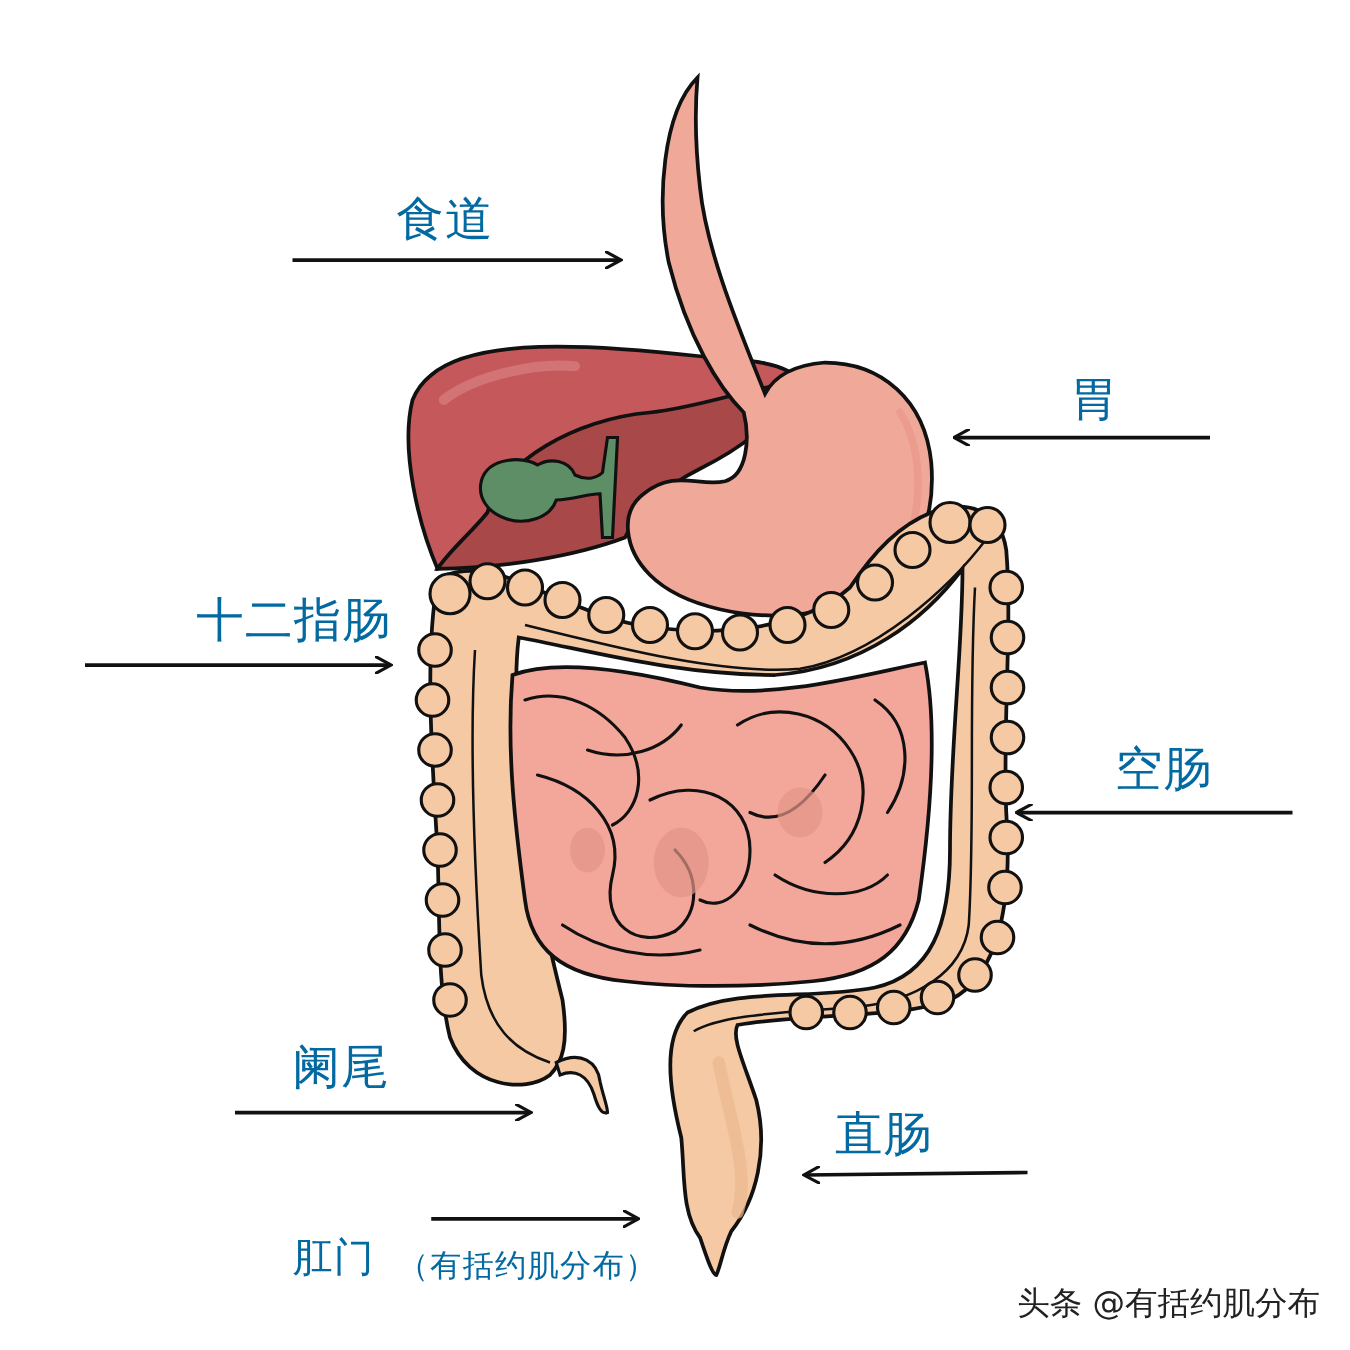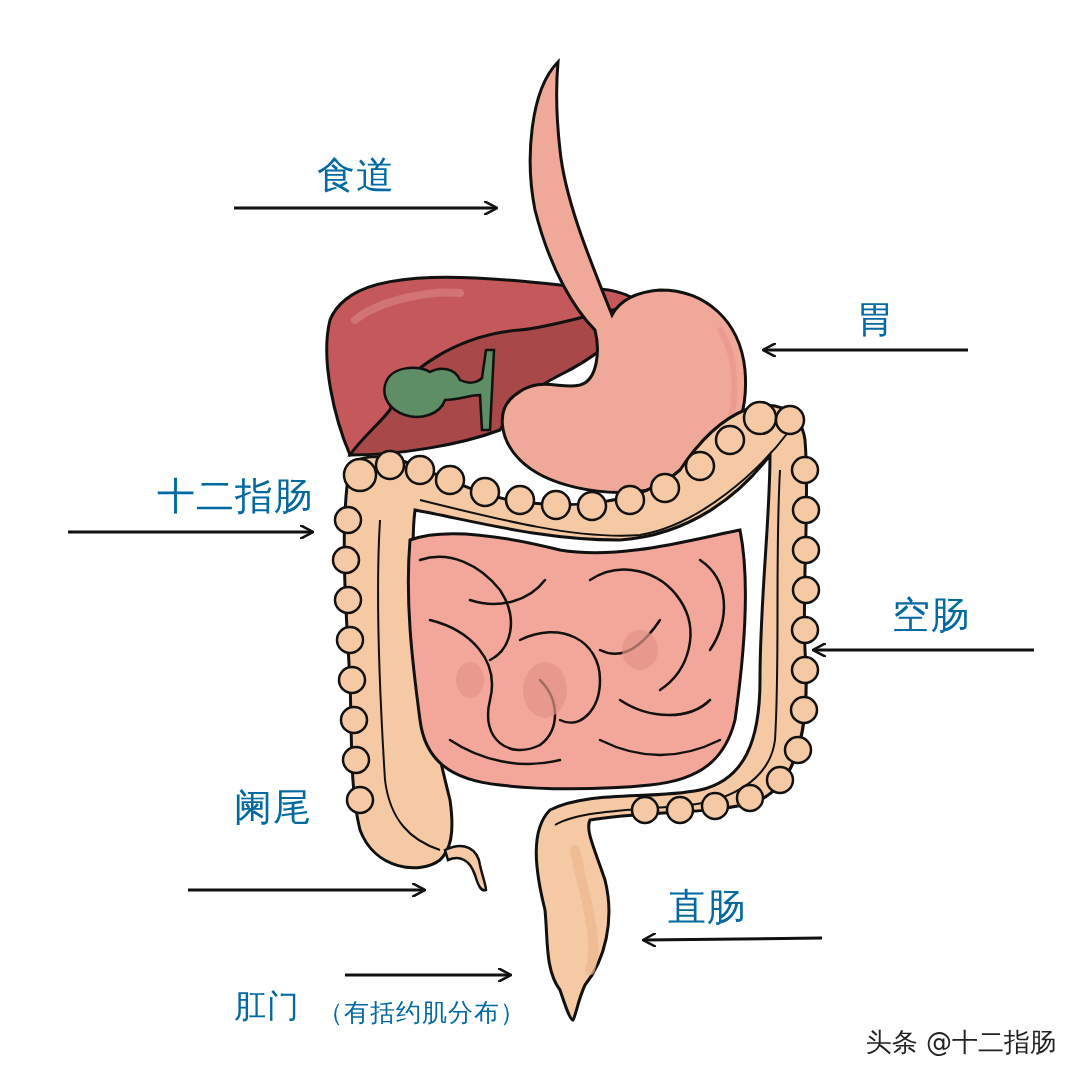--- a/index.html
+++ b/index.html
@@ -117,18 +117,18 @@
     <line x1="188" y1="890" x2="424" y2="890" marker-end="url(#ah)"></line>
     <line x1="822" y1="938" x2="644" y2="940" marker-end="url(#ah)"></line>
     <line x1="345" y1="975" x2="510" y2="975" marker-end="url(#ah)"></line>
   </g>
 </svg>
 
 <div class="label" style="left:317px; top:156px;">食道</div>
 <div class="label" style="left:856px; top:300px;">胃</div>
 <div class="label" style="left:114px; top:477px;margin-left:43px;">十二指肠</div>
 <div class="label" style="left:892px; top:596px;text-align:center;">空肠</div>
-<div class="label" style="left:234px; top:788px;">阑尾</div>
+<div class="label" style="left:234px; top:834px;">阑尾</div>
 <div class="label" style="left:668px; top:888px;">直肠</div>
 <div class="label" style="left:234px; top:990px; font-size:32px;">肛门</div>
 <div class="label small" style="left:318px; top:1000px;">（有括约肌分布）</div>
 
-<div class="watermark">头条 @十二指肠</div>
+<div class="watermark">头条 @有括约肌分布</div>
 
 </body></html>

